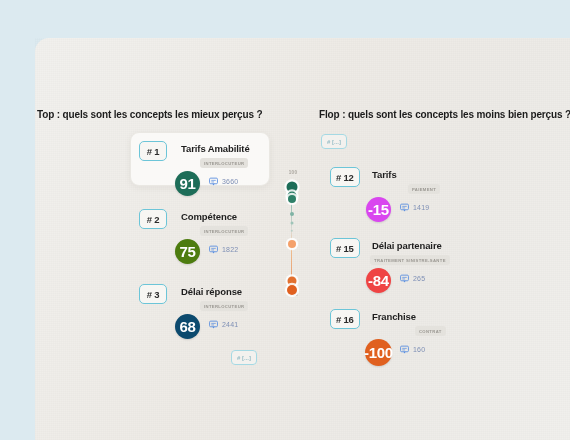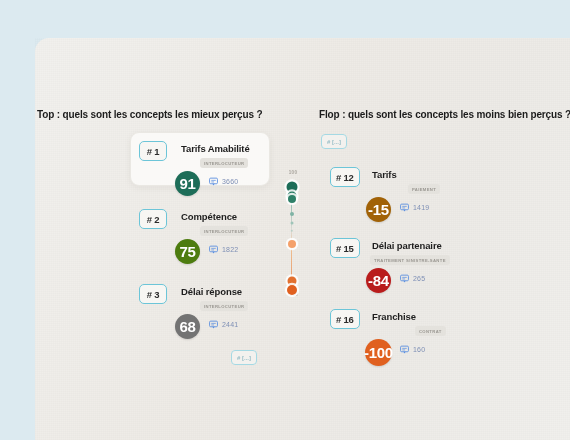--- a/index.html
+++ b/index.html
@@ -212,57 +212,57 @@
       <line x1="4" y1="8.8" x2="9" y2="8.8" stroke="#5b8fe0" stroke-width="1.3"></line>
     </svg>
     <span class="cnt">1822</span>
   </div>
 </div>
 
 <div class="item" id="top-2" style="left:139px; top:284px;">
   <div class="rank"># 3</div>
   <div class="concept">Délai réponse</div>
   <div class="tag" style="left:61px;">INTERLOCUTEUR</div>
-  <div class="score" style="background:#737373;">68</div>
+  <div class="score" style="background:#0c4a6e;">68</div>
   <div class="verb">
     <svg class="bubble-icon" width="9" height="9" viewBox="0 0 16 16">
       <rect x="1" y="2" width="14" height="10" rx="2" fill="none" stroke="#5b8fe0" stroke-width="1.6"></rect>
       <path d="M6 12 L8 15 L10 12 Z" fill="#5b8fe0"></path>
       <line x1="4" y1="6" x2="12" y2="6" stroke="#5b8fe0" stroke-width="1.3"></line>
       <line x1="4" y1="8.8" x2="9" y2="8.8" stroke="#5b8fe0" stroke-width="1.3"></line>
     </svg>
     <span class="cnt">2441</span>
   </div>
 </div>
 
 <div class="ghost" id="ghost-top"># [...]</div>
 
 <div class="ghost" id="ghost-flop"># [...]</div>
 
 <div class="item" id="flop-0" style="left:330px; top:167px;">
   <div class="rank"># 12</div>
   <div class="concept">Tarifs</div>
   <div class="tag" style="left:78px;">PAIEMENT</div>
-  <div class="score" style="background:#a16207;">-15</div>
+  <div class="score" style="background:#d946ef;">-15</div>
   <div class="verb">
     <svg class="bubble-icon" width="9" height="9" viewBox="0 0 16 16">
       <rect x="1" y="2" width="14" height="10" rx="2" fill="none" stroke="#5b8fe0" stroke-width="1.6"></rect>
       <path d="M6 12 L8 15 L10 12 Z" fill="#5b8fe0"></path>
       <line x1="4" y1="6" x2="12" y2="6" stroke="#5b8fe0" stroke-width="1.3"></line>
       <line x1="4" y1="8.8" x2="9" y2="8.8" stroke="#5b8fe0" stroke-width="1.3"></line>
     </svg>
     <span class="cnt">1419</span>
   </div>
 </div>
 
 <div class="item" id="flop-1" style="left:330px; top:238px;">
   <div class="rank"># 15</div>
   <div class="concept">Délai partenaire</div>
   <div class="tag" style="left:40px;">TRAITEMENT SINISTRE-SANTE</div>
-  <div class="score" style="background:#b91c1c;">-84</div>
+  <div class="score" style="background:#ef4444;">-84</div>
   <div class="verb">
     <svg class="bubble-icon" width="9" height="9" viewBox="0 0 16 16">
       <rect x="1" y="2" width="14" height="10" rx="2" fill="none" stroke="#5b8fe0" stroke-width="1.6"></rect>
       <path d="M6 12 L8 15 L10 12 Z" fill="#5b8fe0"></path>
       <line x1="4" y1="6" x2="12" y2="6" stroke="#5b8fe0" stroke-width="1.3"></line>
       <line x1="4" y1="8.8" x2="9" y2="8.8" stroke="#5b8fe0" stroke-width="1.3"></line>
     </svg>
     <span class="cnt">265</span>
   </div>
 </div>

